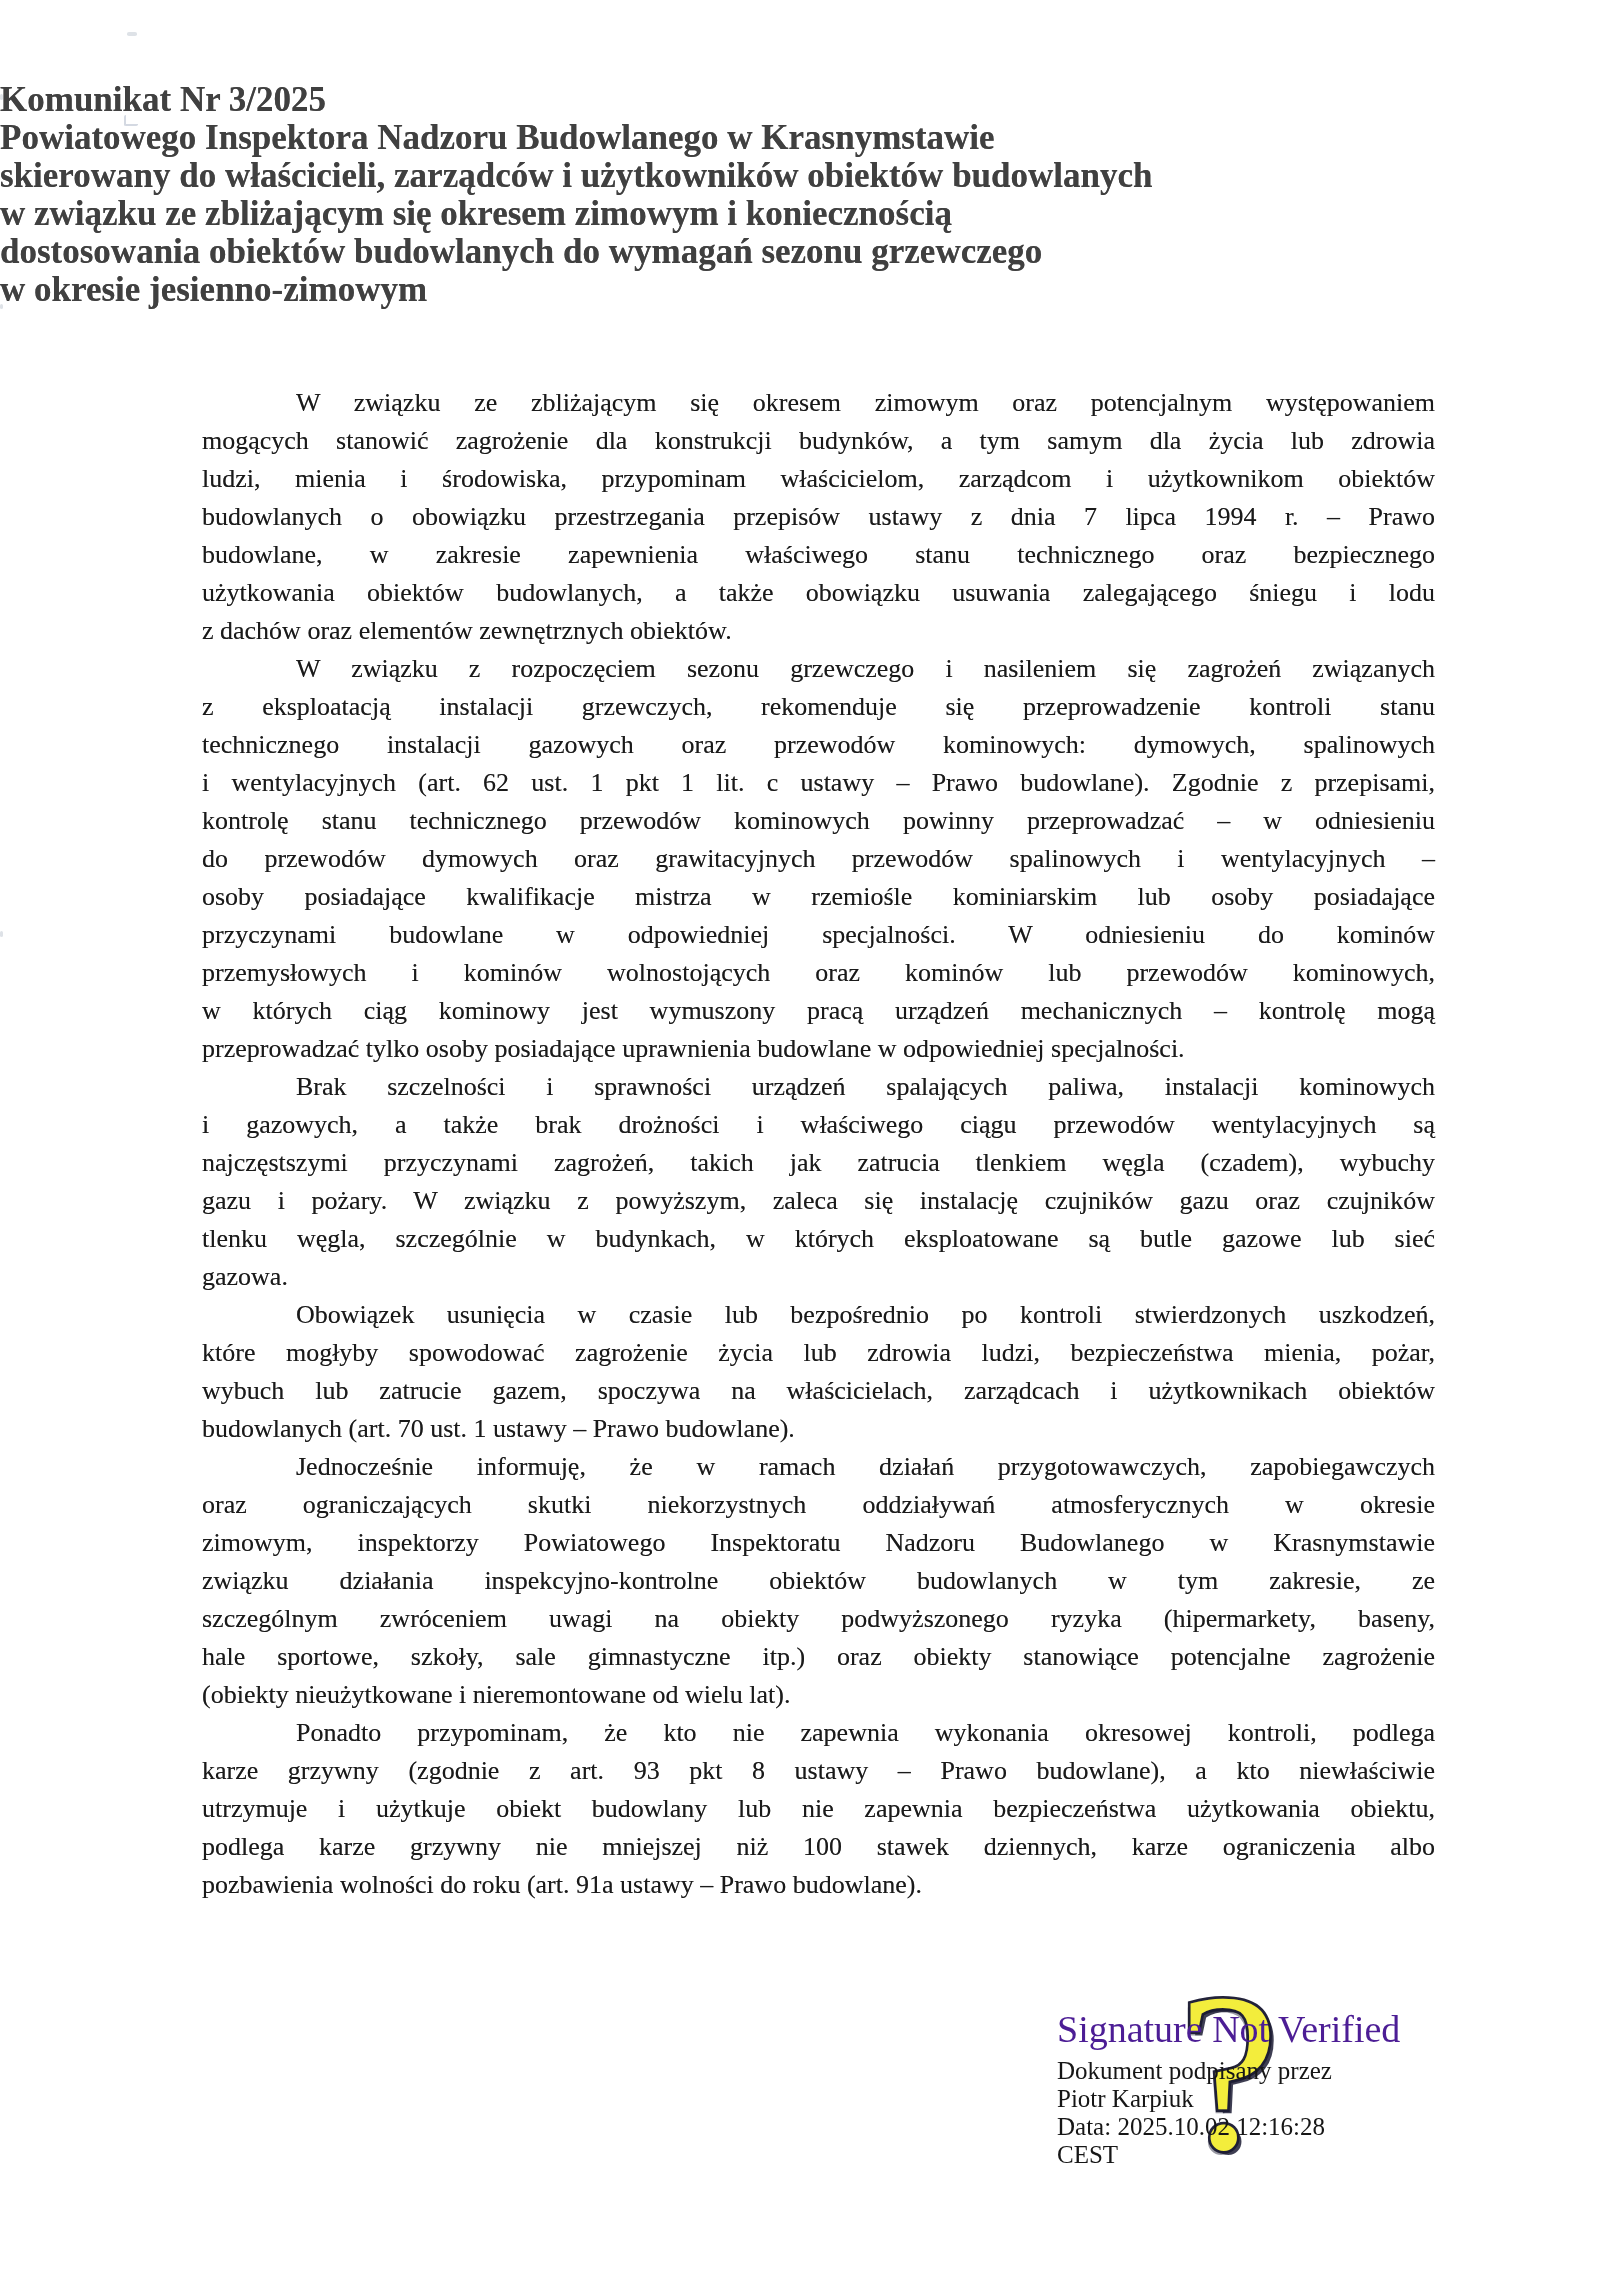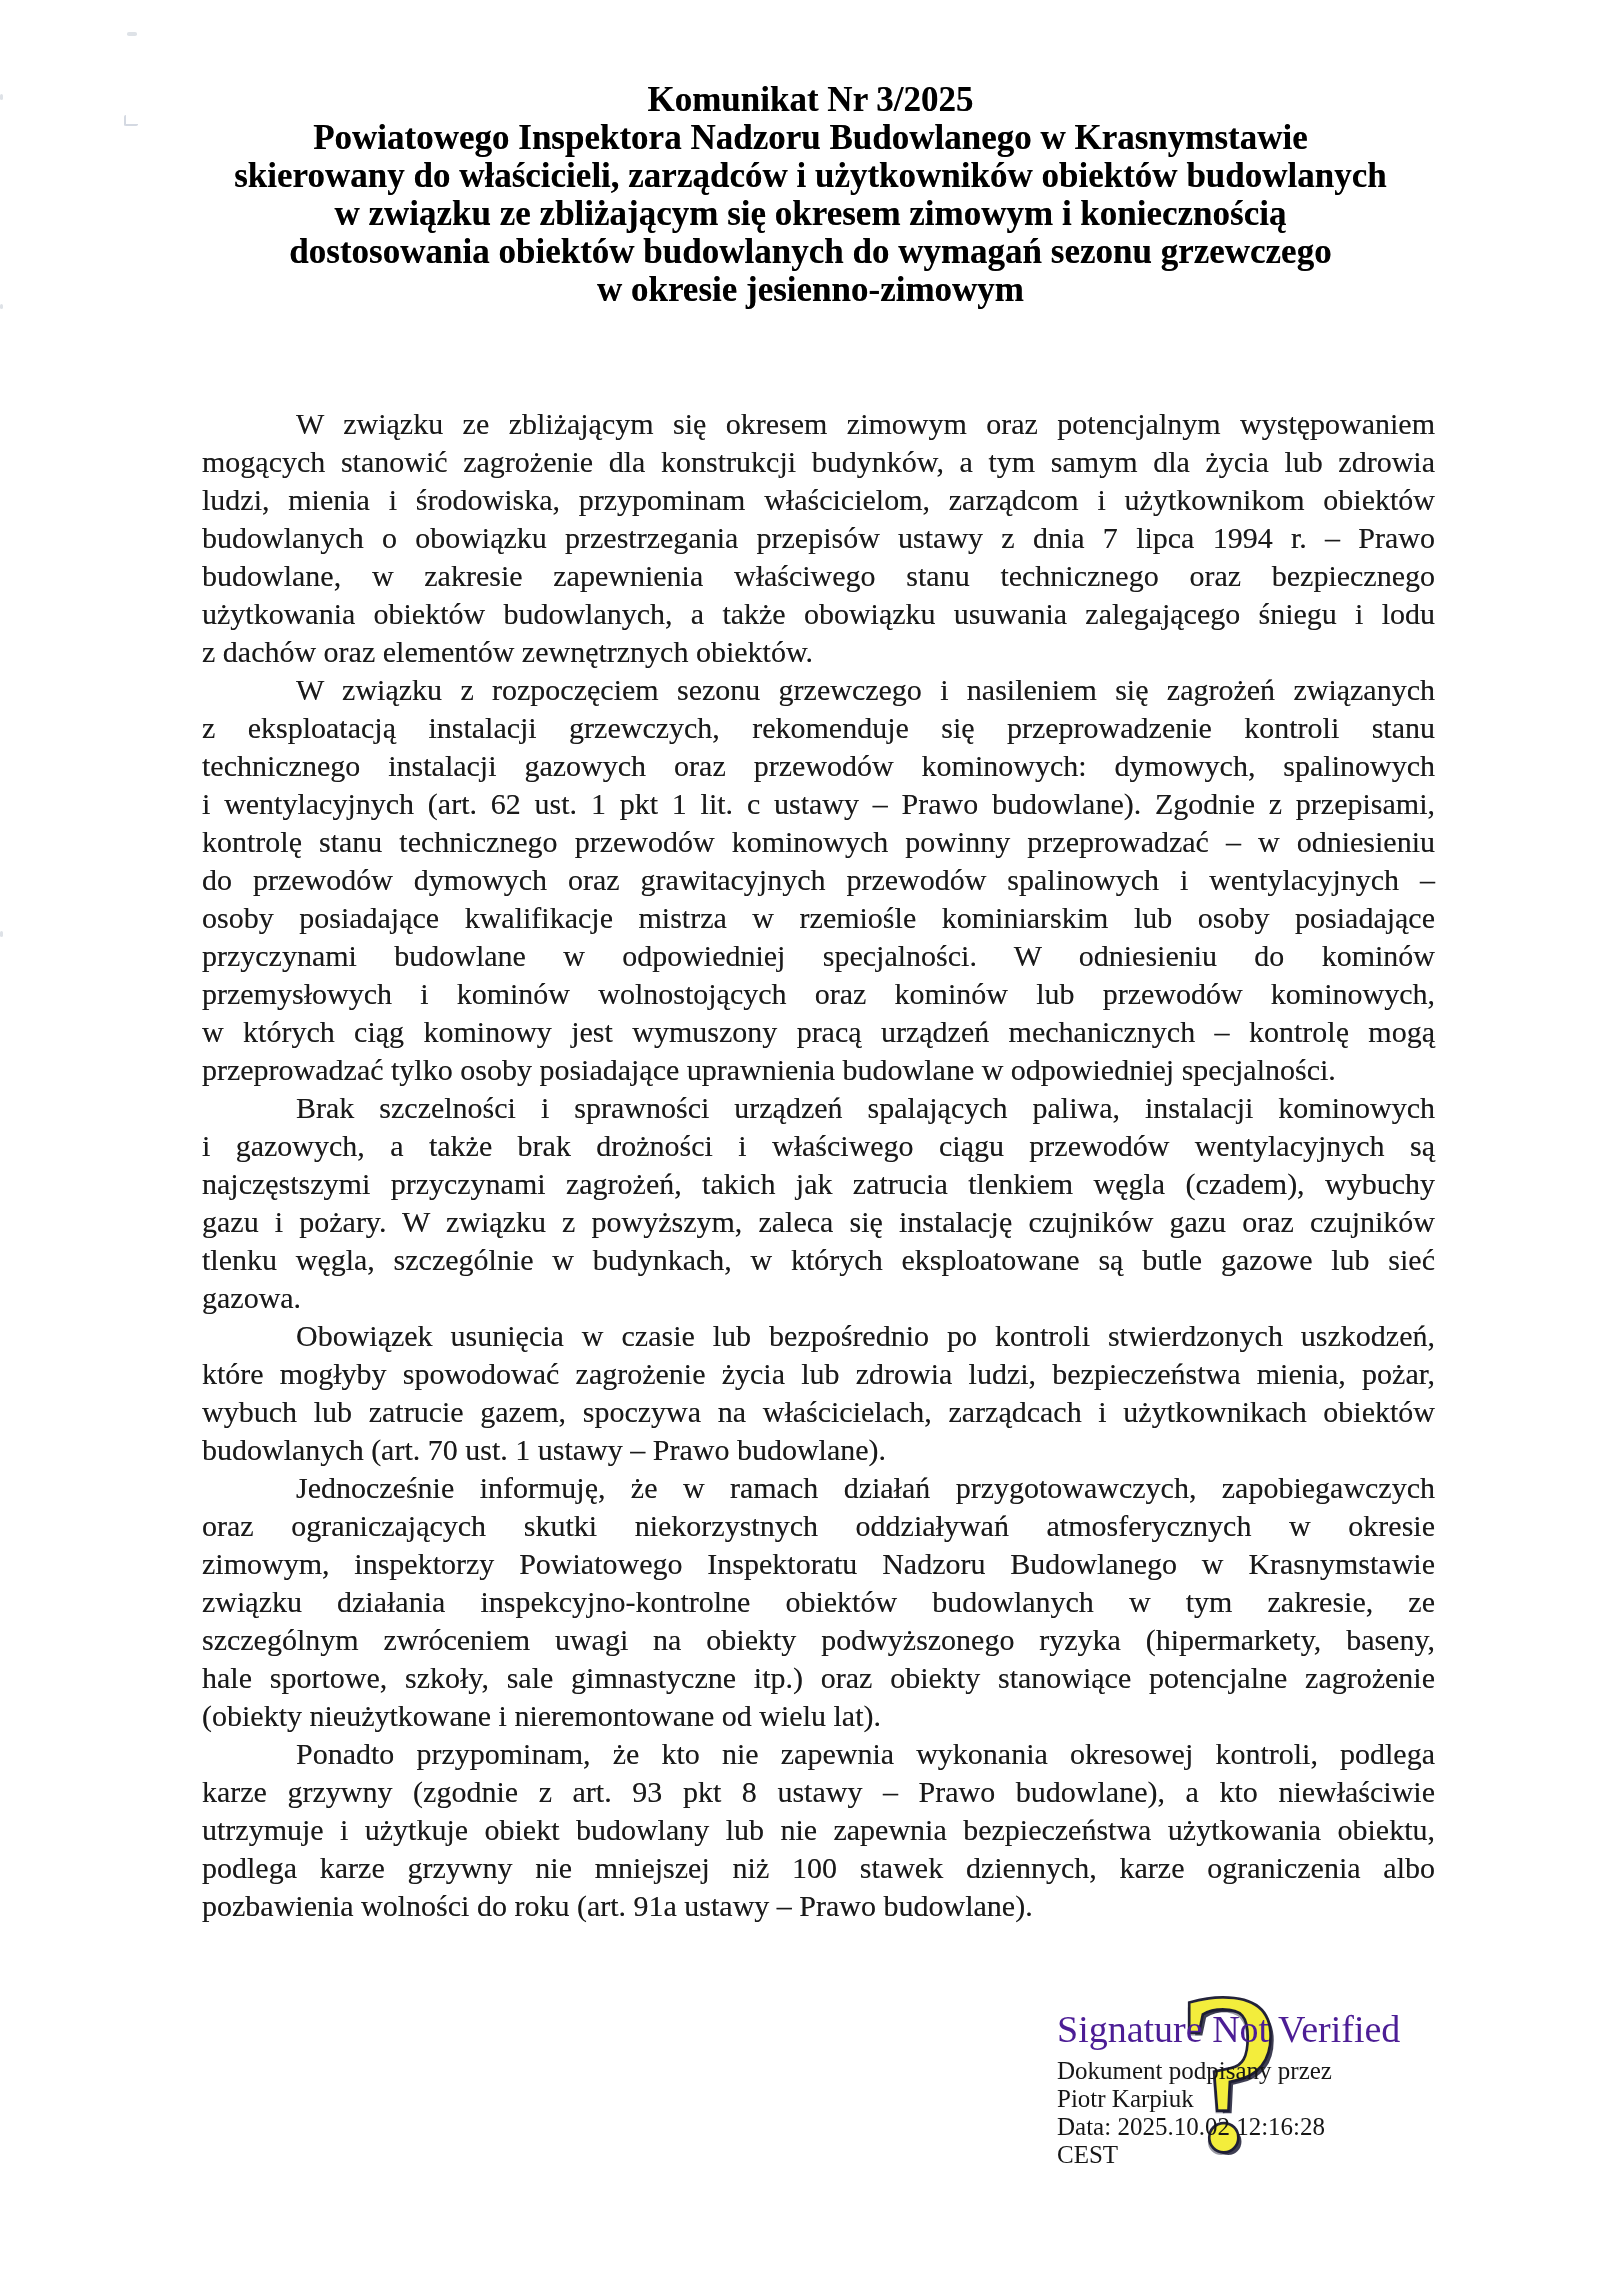--- a/index.html
+++ b/index.html
@@ -12,39 +12,38 @@
     font-family: "Liberation Serif", serif;
     color: #1a1a1a;
   }
 
   
   .doc-header {
     position: absolute;
     top: 81px;
     left: 0;
     width: 100%;
-    text-align: center;
+    text-align: left;
     font-weight: bold;
     font-size: 35px;
     line-height: 38px;
-    color: #000000;
+    color: #404040;
     text-shadow: 0 0 0.5px rgba(20,20,20,0.55);
   }
 
   
   .doc-body {
     position: absolute;
     top: 384px;
     left: 202px;
     width: 1233px;
-    font-size: 30px;
+    font-size: 26px;
     line-height: 38px;
     color: #1a1a1a;
     text-shadow: 0 0 0.5px rgba(20,20,20,0.5);
-    margin-top: 21px;
   }
   .bline {
     text-align: justify;
     text-align-last: justify;
   }
   .bline.first { text-indent: 94px; }
   .bline.last  { text-align-last: left; }
 
   
   .sig-block {

